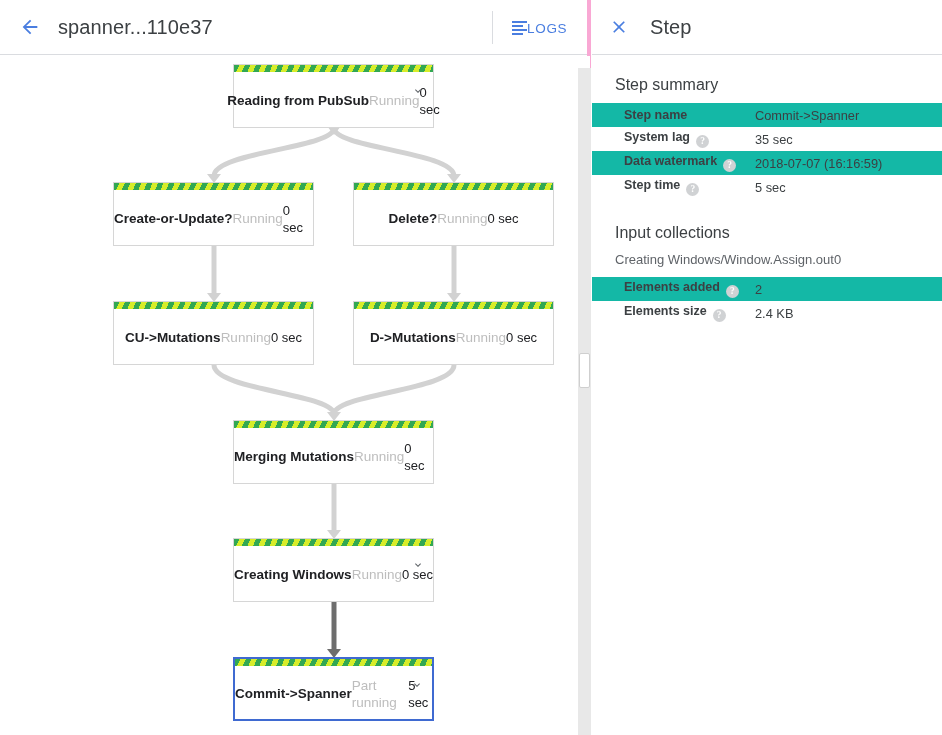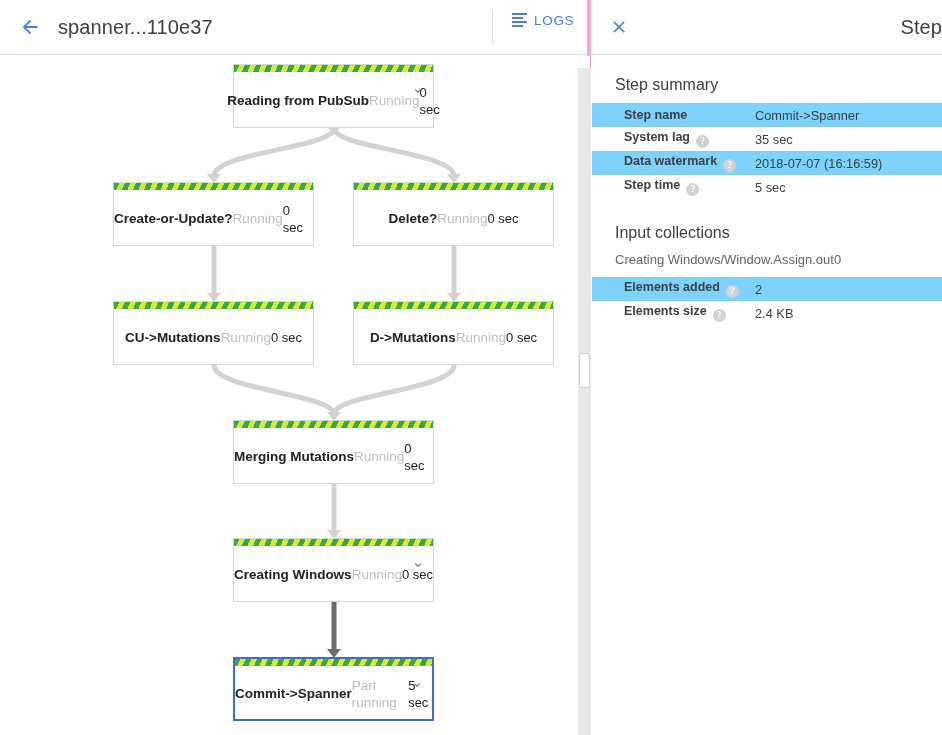--- a/index.html
+++ b/index.html
@@ -45,21 +45,21 @@
   #header-sep {
     position: absolute;
     left: 492px; top: 11px;
     width: 1px; height: 33px;
     background: #dadce0;
   }
   #logs-button {
     position: absolute;
     left: 506px; top: 13px;
     height: 30px;
-    display: flex; gap: 7px;
+    display: flex; align-items: center; gap: 0;
     color: #4a7ee0;
     cursor: pointer;
     padding: 0 6px;
   }
   #logs-label {
     font-size: 13.5px;
     font-weight: 500;
     letter-spacing: 0.7px;
     color: #4a7ee0;
   }
@@ -136,21 +136,21 @@
   
   #right-pane {
     position: absolute;
     left: 592px; top: 0;
     width: 350px; height: 735px;
     background: #fff;
   }
   #right-header {
     height: 55px;
     border-bottom: 1px solid #dadce0;
-    display: flex; align-items: center; justify-content: space-between;
+    display: flex; align-items: center;
   }
   #close-button {
     width: 44px; height: 44px;
     margin-left: 5px;
     display: flex; align-items: center; justify-content: center;
     cursor: pointer; border-radius: 50%;
   }
   #panel-title {
     font-size: 20px;
     color: #3c4043;
@@ -175,21 +175,21 @@
     margin-top: 8px;
     line-height: 18px;
   }
 
   .kv-table {
     margin-top: 8px;
     width: 100%;
     border-collapse: collapse;
   }
   .kv-row { height: 24px; }
-  .kv-row.zebra { background: #7dd3fc; }
+  .kv-row.zebra { background: #14b8a6; }
   .kv-key {
     font-size: 12.5px;
     font-weight: bold;
     color: #3c4043;
     padding-left: 32px;
     white-space: nowrap;
     width: 163px;
     vertical-align: middle;
   }
   .kv-val {

